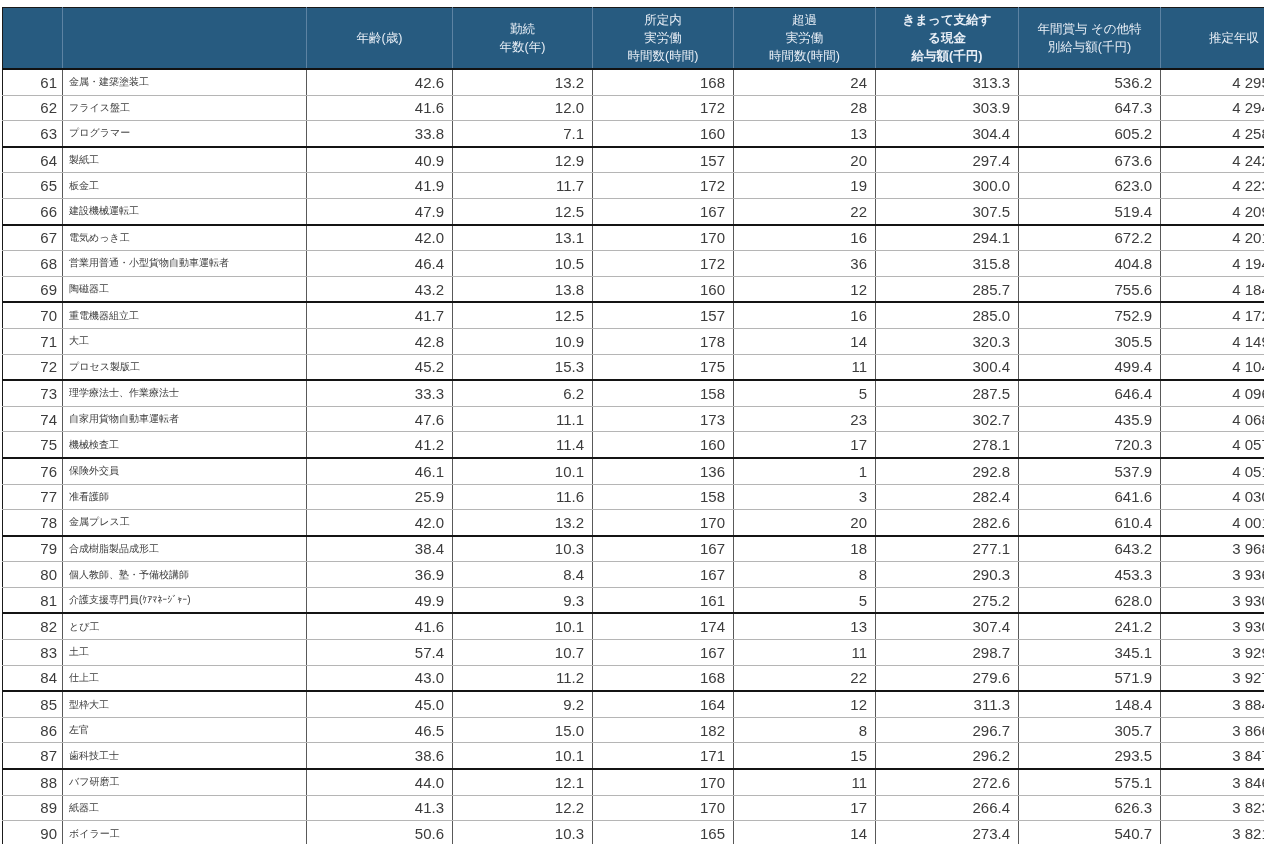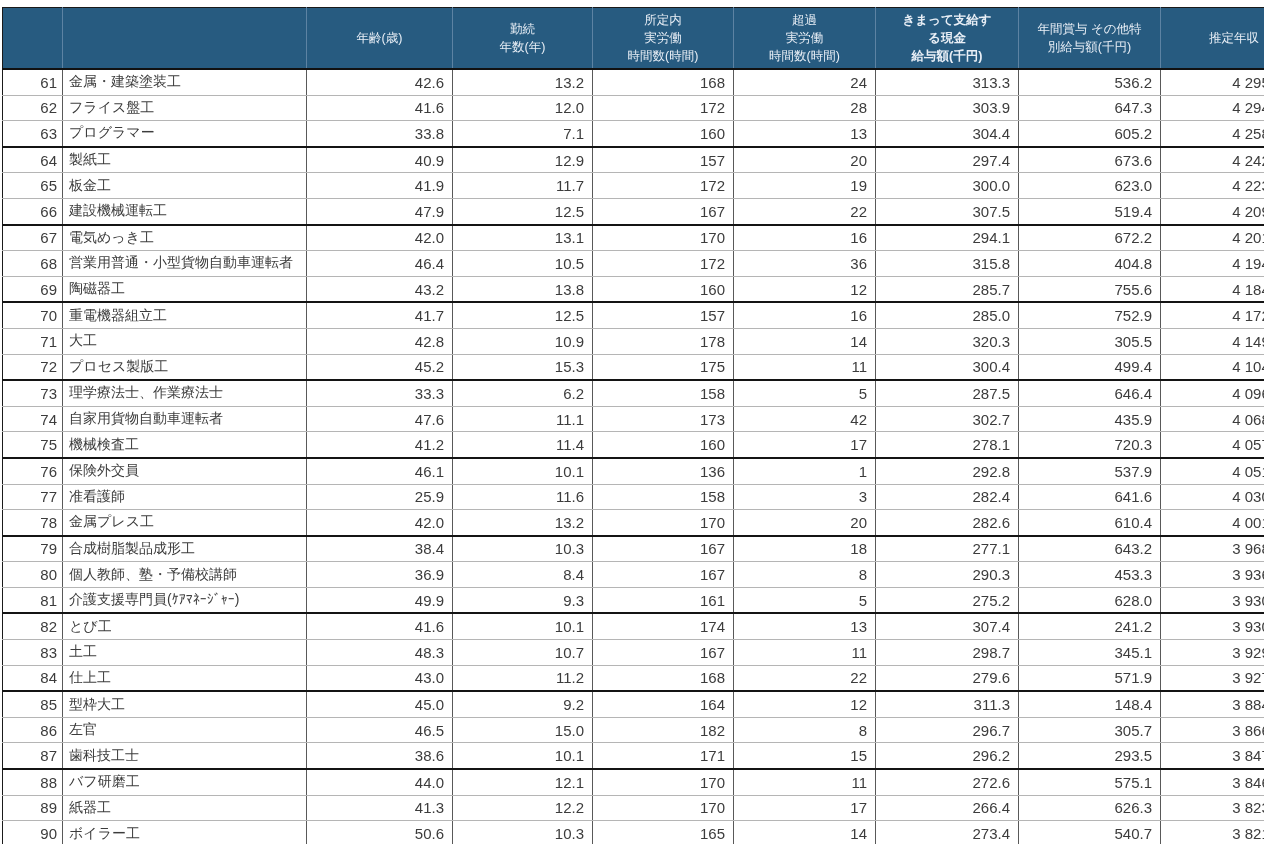--- a/index.html
+++ b/index.html
@@ -21,21 +21,21 @@
     padding:0 2px;
   }
   thead th:first-child{border-left:none;}
   tbody td{
     height:24.6px;font-size:15px;color:#3c3c3c;
     border-left:1px solid #595959;border-bottom:1px solid #b5b5b5;
     padding:0;white-space:nowrap;overflow:hidden;vertical-align:middle;
   }
   tbody td:first-child{border-left:none;}
   td.right{text-align:right;padding-right:8px;}
-  td.left{text-align:left;padding-left:6px;font-size:14px;}
+  td.left{text-align:left;padding-left:6px;font-size:10px;}
   td.rank{text-align:right;padding-right:5px;margin-top:14px;}
   tr.group-end td{border-bottom:2px solid #141414;}
   tbody tr:last-child td{border-bottom:none;}
 </style>
 </head>
 <body>
 
 <div class="wrap">
   <table>
     <thead>
@@ -202,21 +202,21 @@
           <td class="right">287.5</td>
           <td class="right">646.4</td>
           <td class="right">4 096 400</td>
         </tr>
         <tr>
           <td class="rank">74</td>
           <td class="left">自家用貨物自動車運転者</td>
           <td class="right">47.6</td>
           <td class="right">11.1</td>
           <td class="right">173</td>
-          <td class="right">42</td>
+          <td class="right">23</td>
           <td class="right">302.7</td>
           <td class="right">435.9</td>
           <td class="right">4 068 300</td>
         </tr>
         <tr class="group-end">
           <td class="rank">75</td>
           <td class="left">機械検査工</td>
           <td class="right">41.2</td>
           <td class="right">11.4</td>
           <td class="right">160</td>
@@ -298,21 +298,21 @@
           <td class="right">10.1</td>
           <td class="right">174</td>
           <td class="right">13</td>
           <td class="right">307.4</td>
           <td class="right">241.2</td>
           <td class="right">3 930 000</td>
         </tr>
         <tr>
           <td class="rank">83</td>
           <td class="left">土工</td>
-          <td class="right">48.3</td>
+          <td class="right">57.4</td>
           <td class="right">10.7</td>
           <td class="right">167</td>
           <td class="right">11</td>
           <td class="right">298.7</td>
           <td class="right">345.1</td>
           <td class="right">3 929 500</td>
         </tr>
         <tr class="group-end">
           <td class="rank">84</td>
           <td class="left">仕上工</td>

